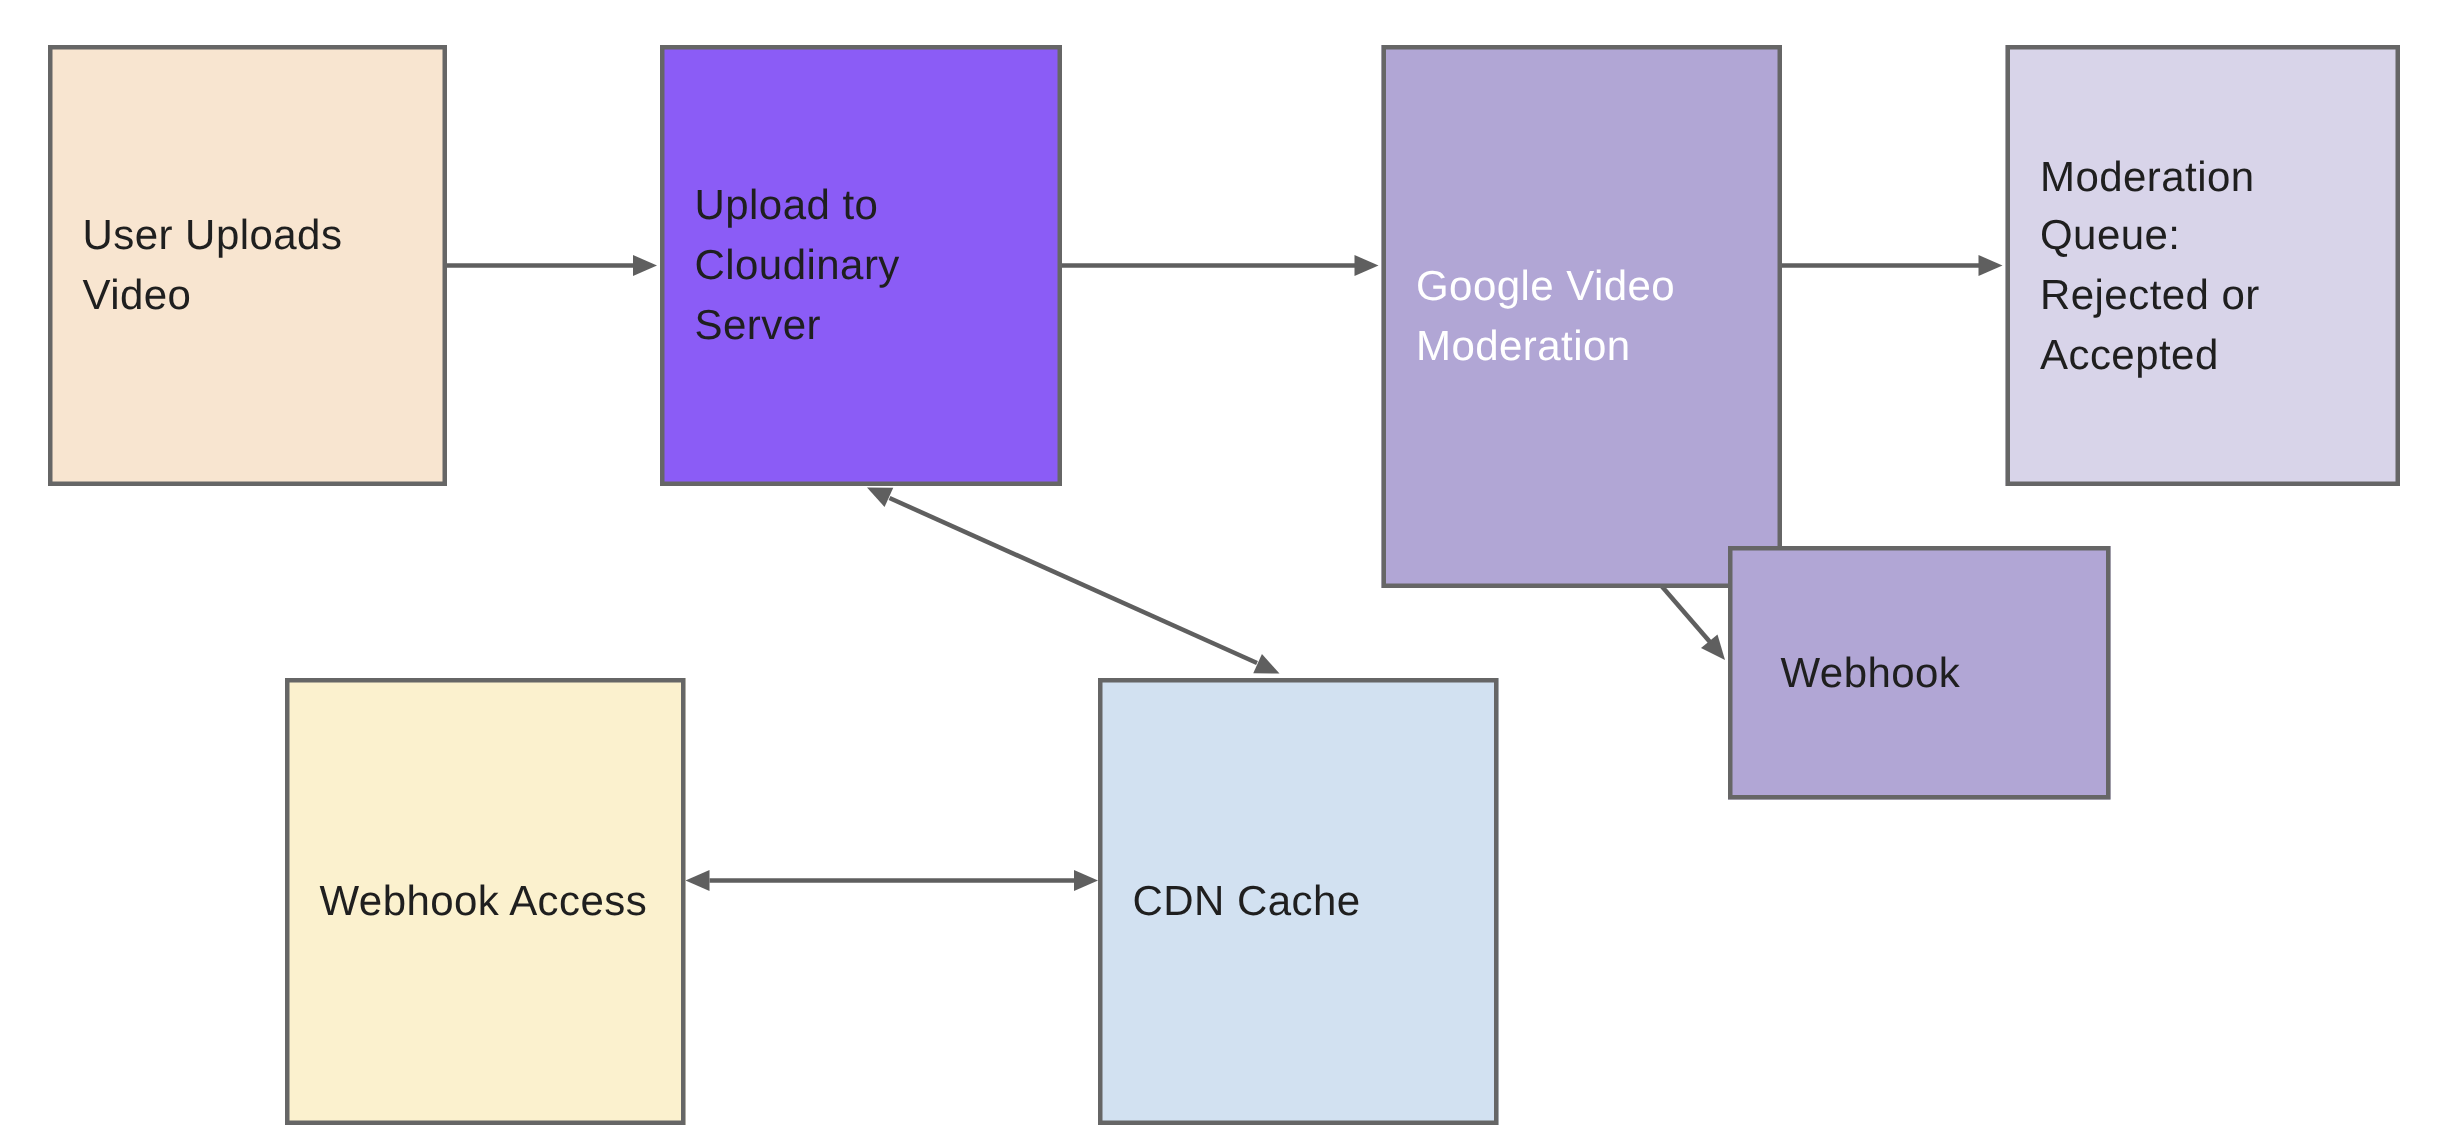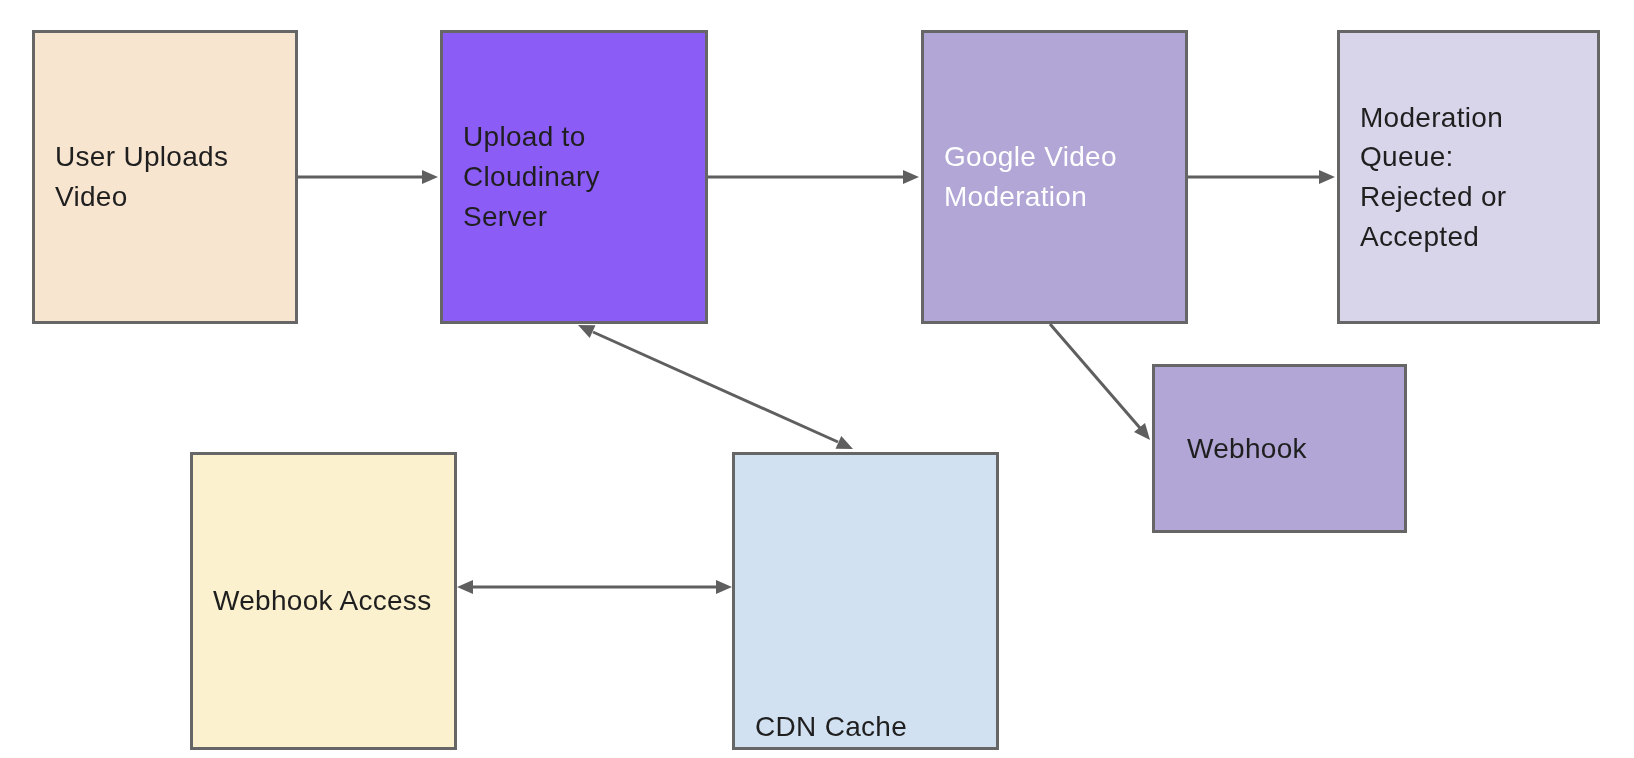--- a/index.html
+++ b/index.html
@@ -21,21 +21,21 @@
   }
   .node .label {
     font-size: 28px;
     line-height: 1.42;
     letter-spacing: 0.3px;
     white-space: pre-line;
     text-align: left;
   }
   #node-user-uploads { left: 32px;   top: 30px;  width: 266px; height: 294px; }
   #node-cloudinary   { left: 440px;  top: 30px;  width: 268px; height: 294px; }
-  #node-google       { left: 921px;  top: 30px;  width: 267px; height: 294px; }
+  #node-google       { left: 921px;  top: 30px;  width: 267px; height: 362px; }
   #node-queue        { left: 1337px; top: 30px;  width: 263px; height: 294px; }
   #node-webhook      { left: 1152px; top: 364px; width: 255px; height: 169px; padding-left: 32px; }
   #node-client       { left: 190px;  top: 452px; width: 267px; height: 298px; }
   #node-cdn          { left: 732px;  top: 452px; width: 267px; height: 298px; }
 
   #edges {
     position: absolute;
     left: 0; top: 0;
     width: 1634px; height: 758px;
     pointer-events: none;
@@ -101,17 +101,17 @@
   </div>
 
   <div class="node" id="node-webhook" style="background: rgb(177, 166, 213); color: rgb(31, 31, 31);">
     <span class="label">Webhook</span>
   </div>
 
   <div class="node" id="node-client" style="background: rgb(251, 241, 206); color: rgb(31, 31, 31);">
     <span class="label">Webhook Access</span>
   </div>
 
-  <div class="node" id="node-cdn" style="background: rgb(210, 225, 241); color: rgb(31, 31, 31); align-items: flex-end;">
+  <div class="node" id="node-cdn" style="background: rgb(210, 225, 241); color: rgb(31, 31, 31);">
     <span class="label">CDN Cache</span>
   </div>
 
 </div>
 
 </body></html>

